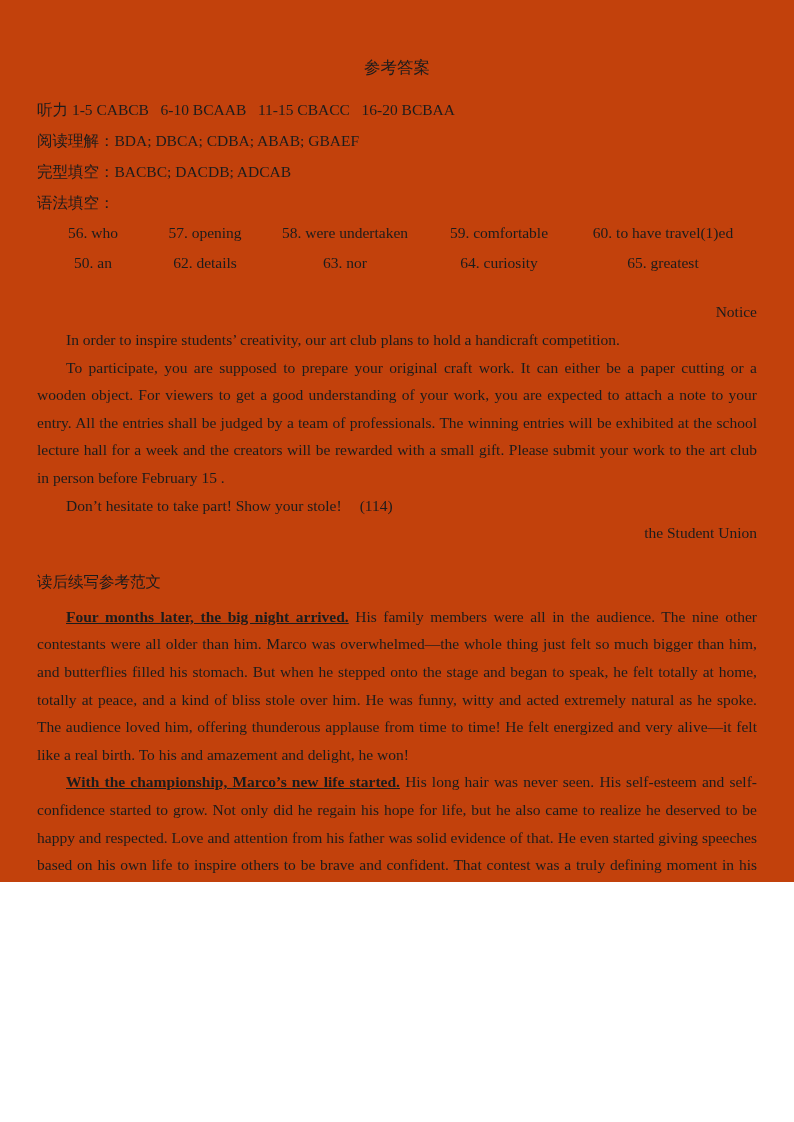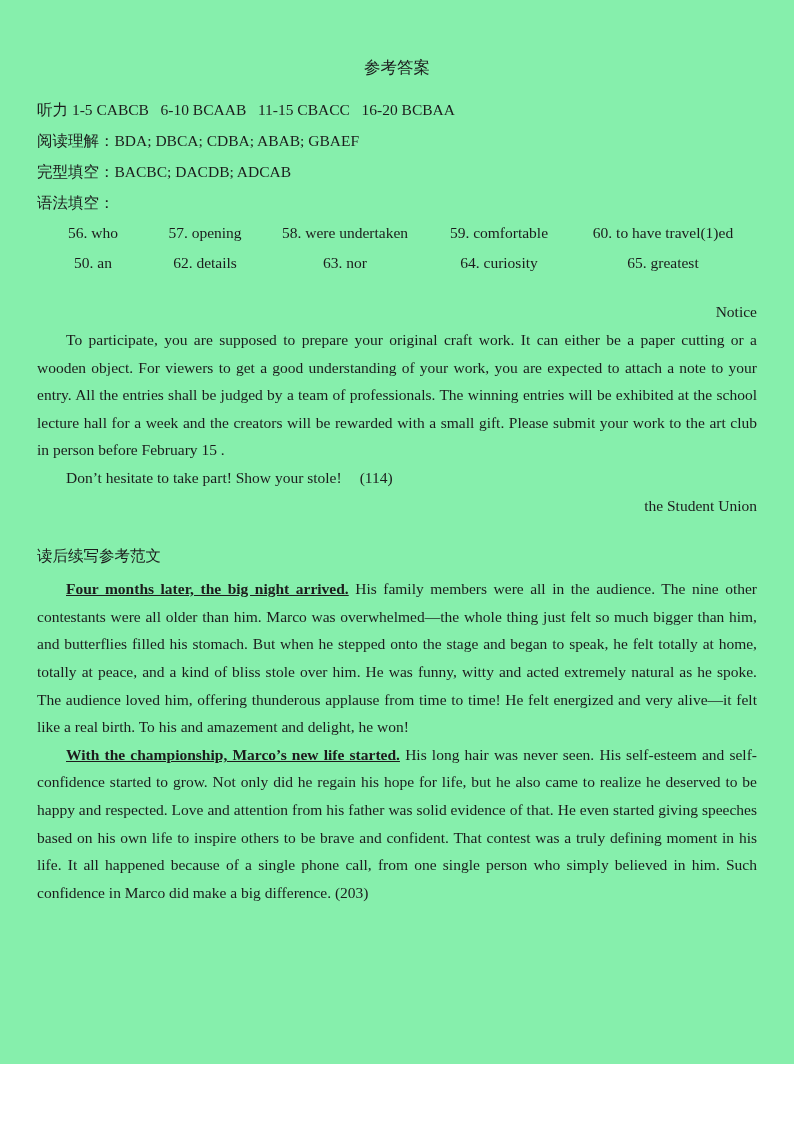--- a/index.html
+++ b/index.html
@@ -3,23 +3,23 @@
 <meta charset="utf-8">
 <style>
   html, body {
     margin: 0;
     padding: 0;
     background: #ffffff;
   }
   .page {
     position: relative;
     width: 794px;
-    height: 1064px;
+    height: 882px;
     margin: 0 auto;
-    background: #86efac;
+    background: #c2410c;
     box-sizing: border-box;
     padding: 56px 37px 0 37px;
     font-family: "Liberation Serif", "DejaVu Serif", serif;
     font-size: 15.5px;
     color: #1c1c1c;
   }
   .doc-title {
     font-size: 16.5px;
     font-weight: 400;
     text-align: center;
@@ -64,20 +64,21 @@
     margin: 0;
     text-align: right;
     line-height: 27.6px;
   }
   .section-label {
     margin: 0;
     line-height: 31px;
   }
   .section-gap {
     margin-top: 21px;
+    font-family: Liberation Mono, monospace;
   }
   .cont-para {
     margin: 4px 0 0 0;
     text-align: justify;
     text-indent: 29px;
     line-height: 27.6px;
   }
   .cont-para + .cont-para {
     margin-top: 0;
   }
@@ -109,20 +110,21 @@
     <span class="gcol c1">50. an</span>
     <span class="gcol c2">62. details</span>
     <span class="gcol c3">63. nor</span>
     <span class="gcol c4">64. curiosity</span>
     <span class="gcol c5">65. greatest</span>
   </div>
 
 
   <p class="notice-title">Notice</p>
 
+  <p class="para">In order to inspire students’ creativity, our art club plans to hold a handicraft competition.</p>
   <p class="para">To participate, you are supposed to prepare your original craft work. It can either be a paper cutting or a wooden object. For viewers to get a good understanding of your work, you are expected to attach a note to your entry. All the entries shall be judged by a team of professionals. The winning entries will be exhibited at the school lecture hall for a week and the creators will be rewarded with a small gift. Please submit your work to the art club in person before February 15 .</p>
 
   <p class="closing-line">
     <span>Don’t hesitate to take part! Show your stole!</span><span class="word-count">(114)</span>
   </p>
 
   <p class="signature">the Student Union</p>
 
   <p class="section-label section-gap">读后续写参考范文</p>
 

